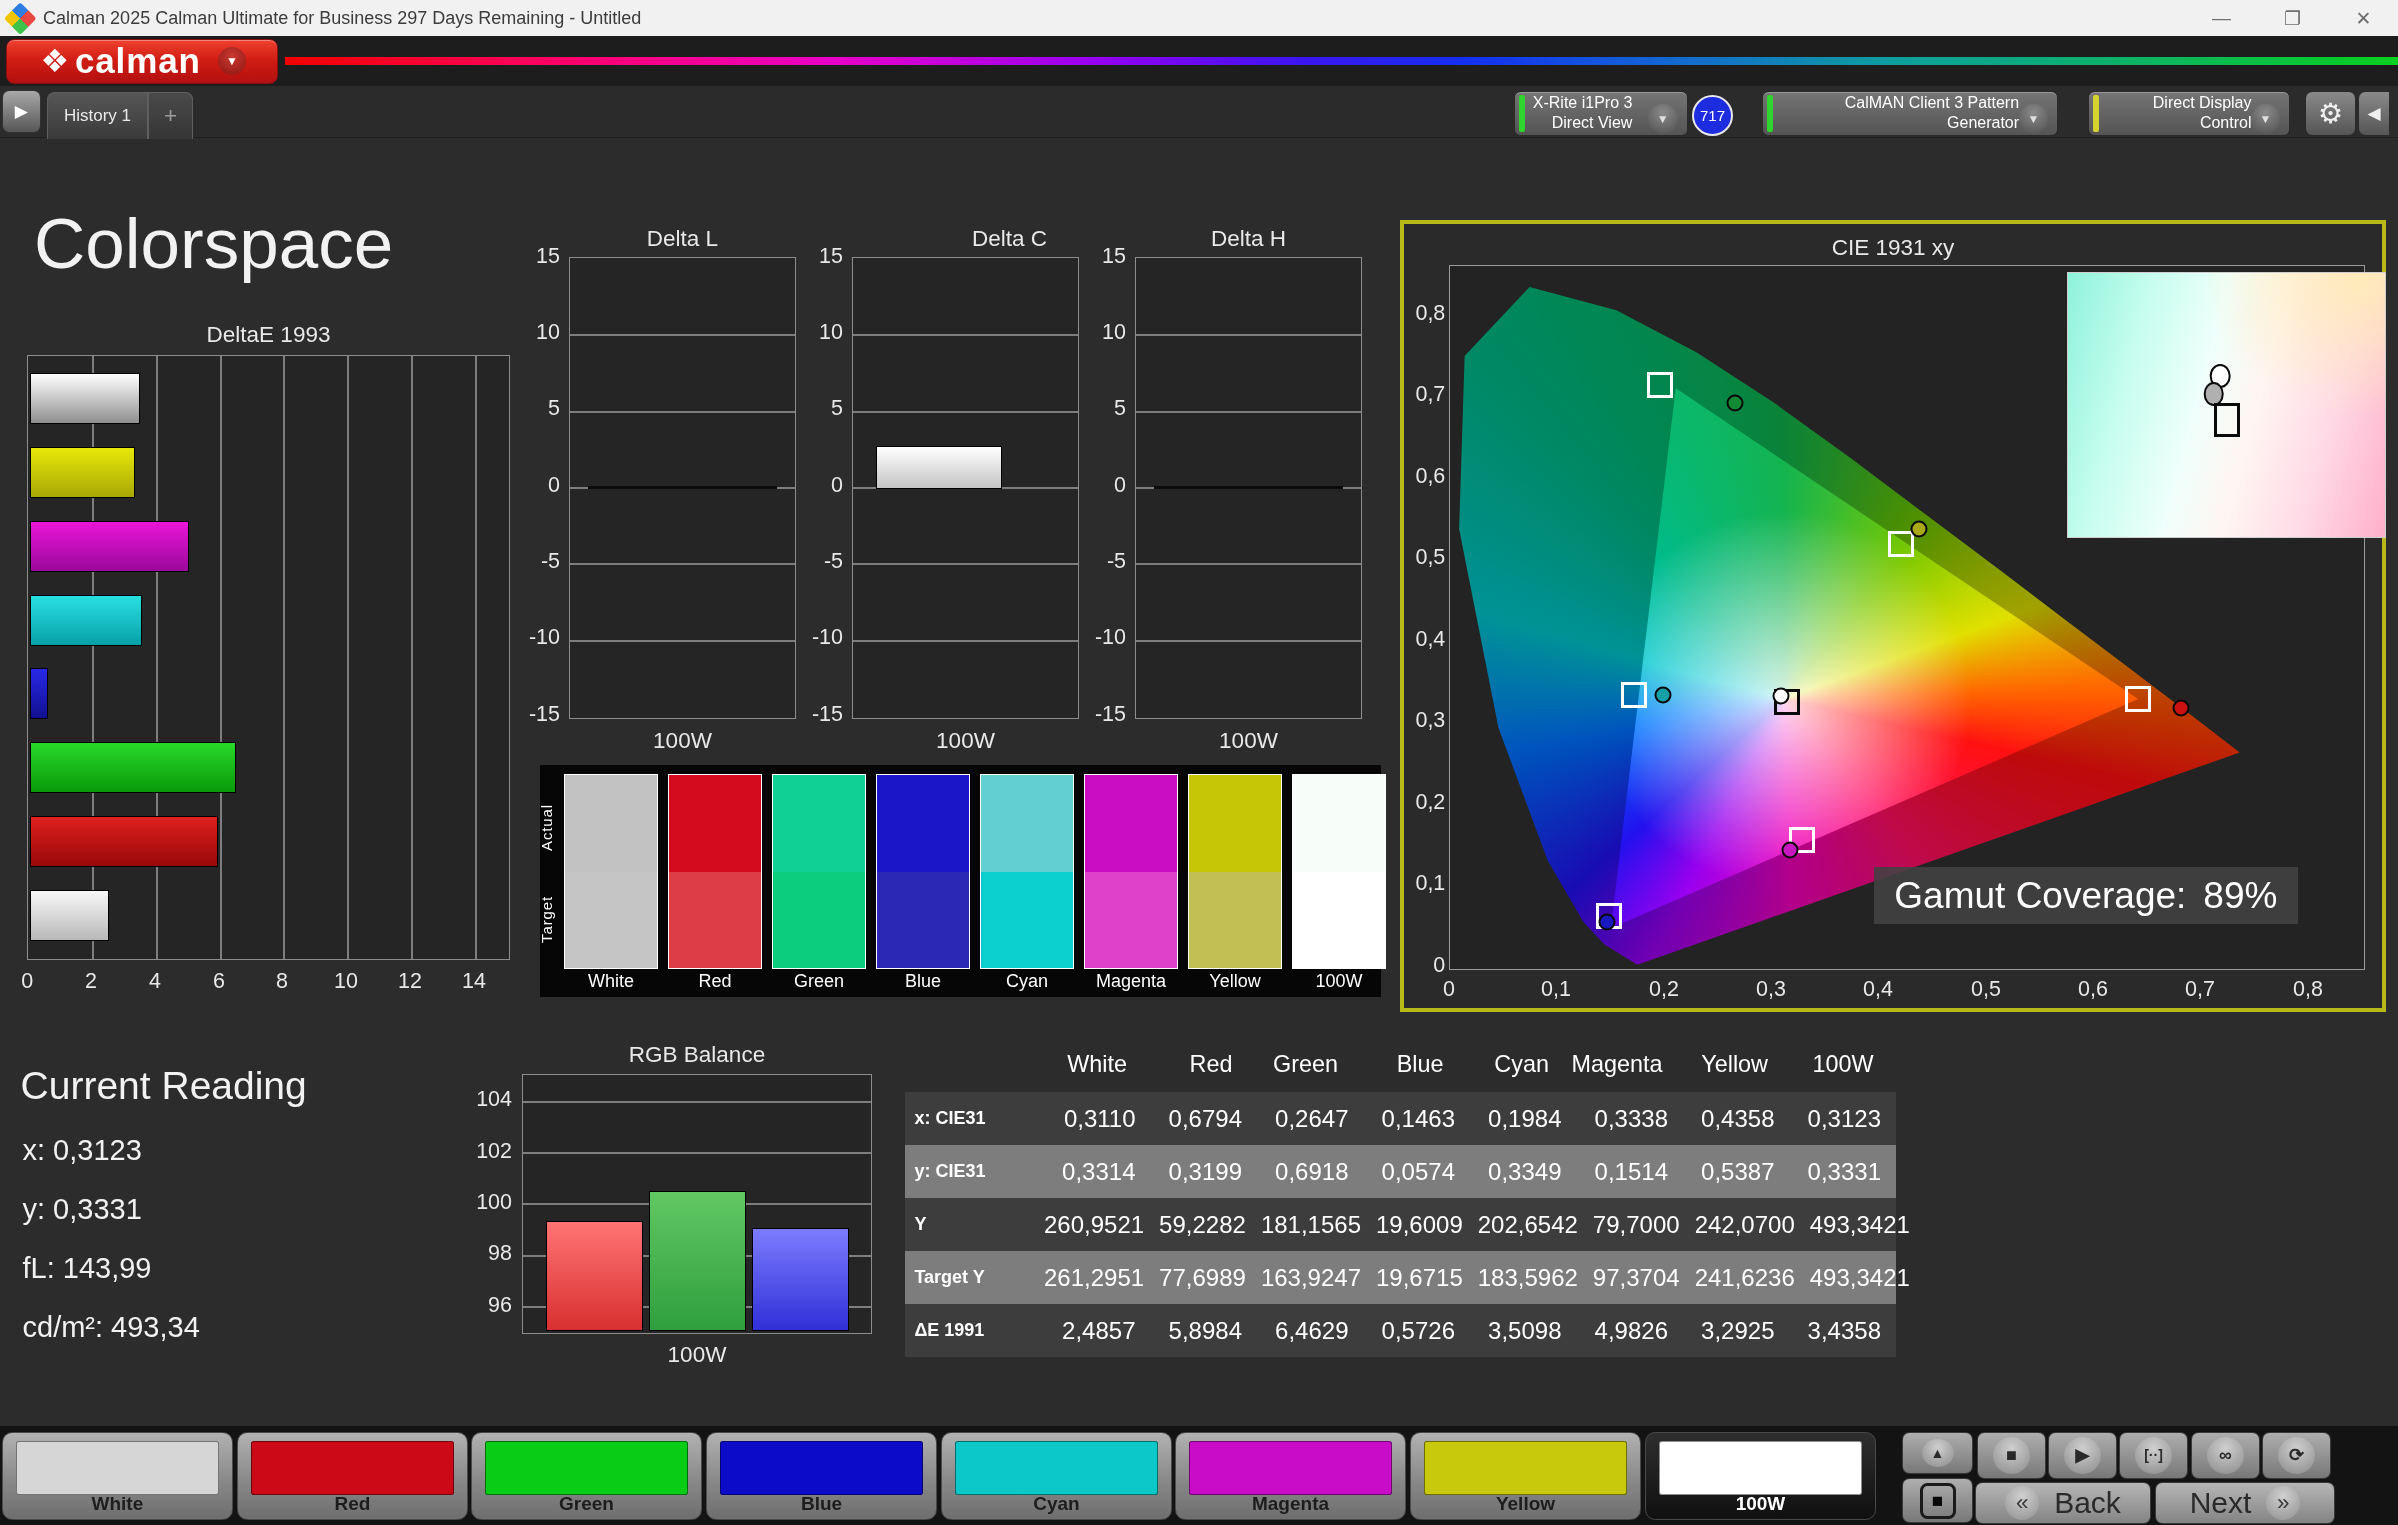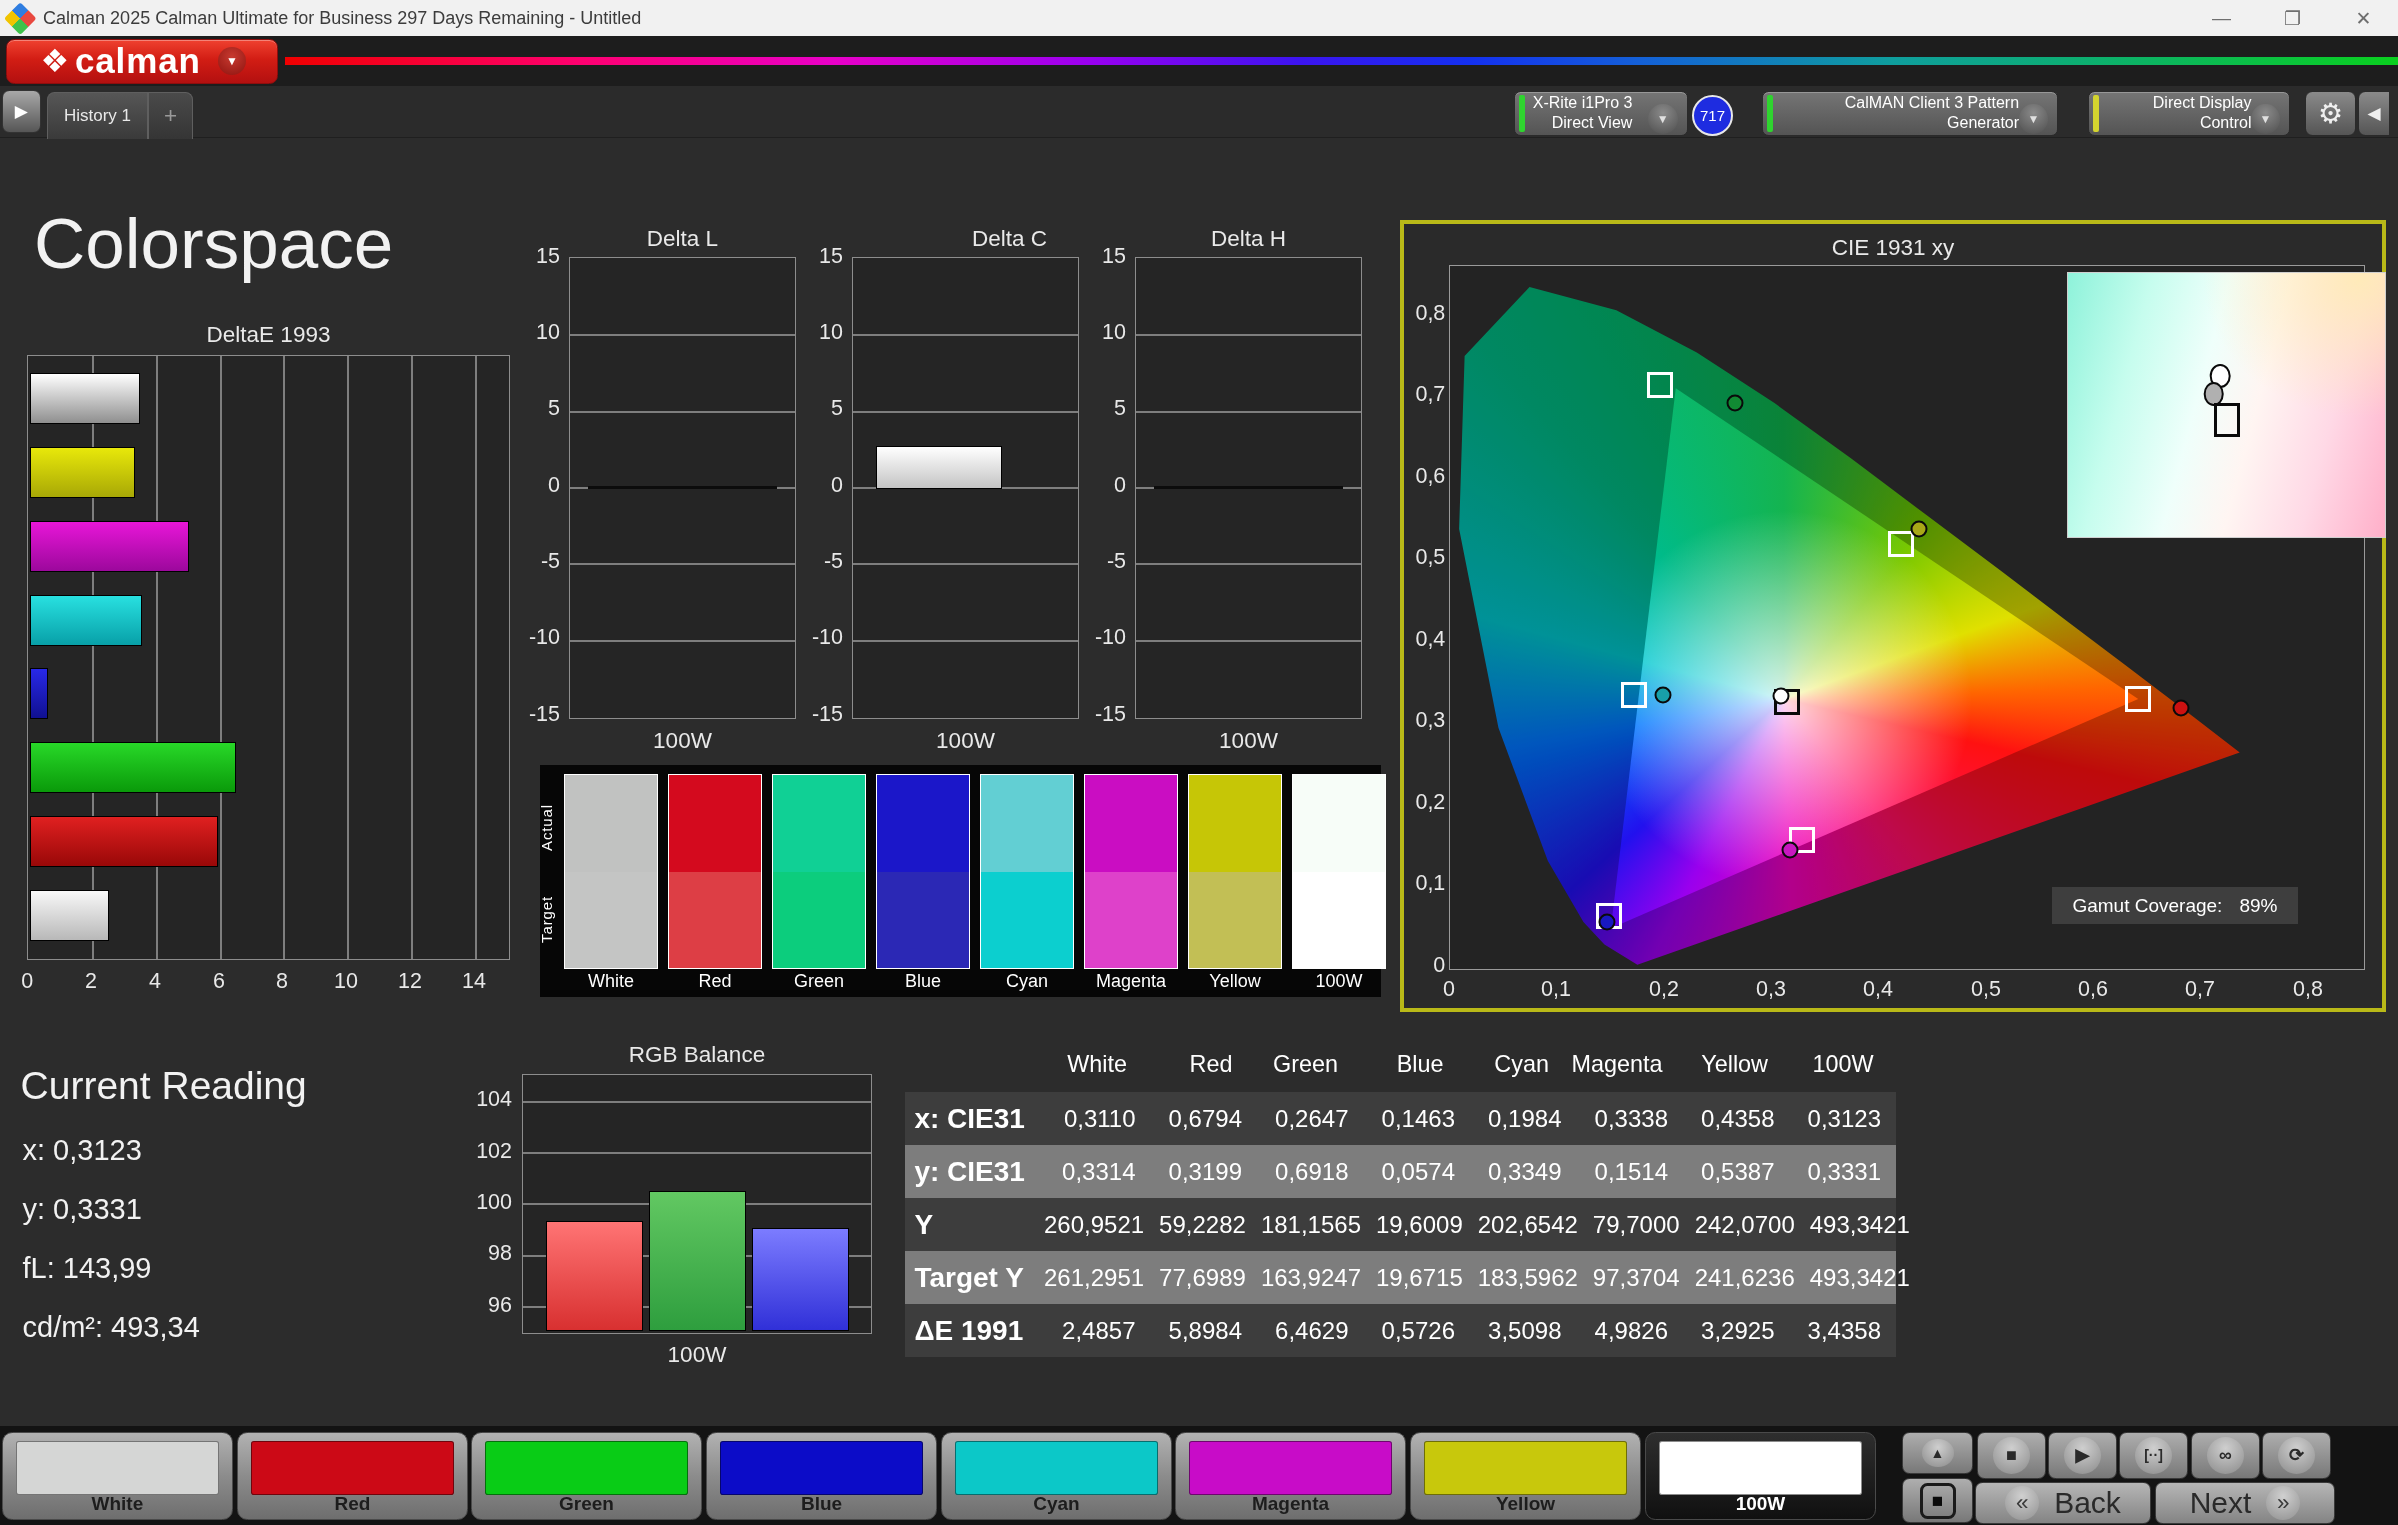--- a/index.html
+++ b/index.html
@@ -101,31 +101,31 @@
         #0077ff 260deg, #00c8d0 285deg, #00bb88 320deg, #14b450 360deg);
       clip-path:polygon(24.7% 17.4%, 75.3% 61.6%, 17.6% 94.2%); }
   .cie-marker-sq { position:absolute; width:26px; height:26px; border:3.7px solid #fff; background:transparent;
                    transform:translate(-50%,-50%); }
   .cie-marker-c { position:absolute; width:17px; height:17px; border-radius:50%; border:2.8px solid #0a0a0a;
                   transform:translate(-50%,-50%); }
   .cie-inset { position:absolute; left:617px; top:5.6px; width:319px; height:266px; border:1.9px solid #cfcfcf;
       background:radial-gradient(at 92% 2%, rgba(255,236,180,.9), rgba(255,236,180,0) 38%),
                  linear-gradient(105deg,#8ef2da 0%,#c6fdee 22%,#effffb 42%,#fff5f2 58%,#ffd9e6 78%,#ffafc9 100%); }
   .coverage { position:absolute; right:66px; bottom:45px; background:rgba(66,66,66,.88); padding:7.5px 20.6px;
-              color:#fff; font-size:19px; display:flex; gap:17px; }
+              color:#fff; font-size:37px; display:flex; gap:17px; }
 
   
   .cr-title { position:absolute; left:20.6px; top:1064px; font-size:39px; color:#f2f2f2; font-weight:300; }
   .cr-line { position:absolute; left:22.5px; color:#f2f2f2; font-size:29px; }
 
   
   .dtable { position:absolute; left:905px; top:1036px; width:991px; }
   .trow { display:grid; grid-template-columns:139px repeat(8,1fr); height:53px; align-items:center; }
   .thead { height:56px; }
-  .tlabel { color:#fff; font-size:28px; font-weight:bold; padding-left:9.4px; }
+  .tlabel { color:#fff; font-size:18px; font-weight:bold; padding-left:9.4px; }
   .tval { color:#fff; font-size:24px; text-align:right; padding-right:15px; }
   .thv { color:#fff; font-size:23.4px; text-align:right; padding-right:22.5px; font-weight:normal; }
 
   
   .bottombar { position:absolute; left:0; top:1426px; width:2399px; height:99px; background:#131313; }
   .color-btn { position:absolute; top:5.6px; height:88px; border-radius:10.3px; border:0.9px solid #4a4a4a;
                background:linear-gradient(180deg,#b2b2b2 0%,#8c8c8c 50%,#6e6e6e 100%); }
   .color-btn.selected { background:linear-gradient(180deg,#2e2e2e,#101010); }
   .color-btn .chip { position:absolute; left:13px; right:13px; top:8.4px; height:54px; border:0.9px solid rgba(0,0,0,.45); border-radius:2.8px; }
   .color-btn .lbl { position:absolute; left:0; right:0; bottom:3.7px; text-align:center; font-size:19px; color:#1d1d1d; font-weight:bold; }

